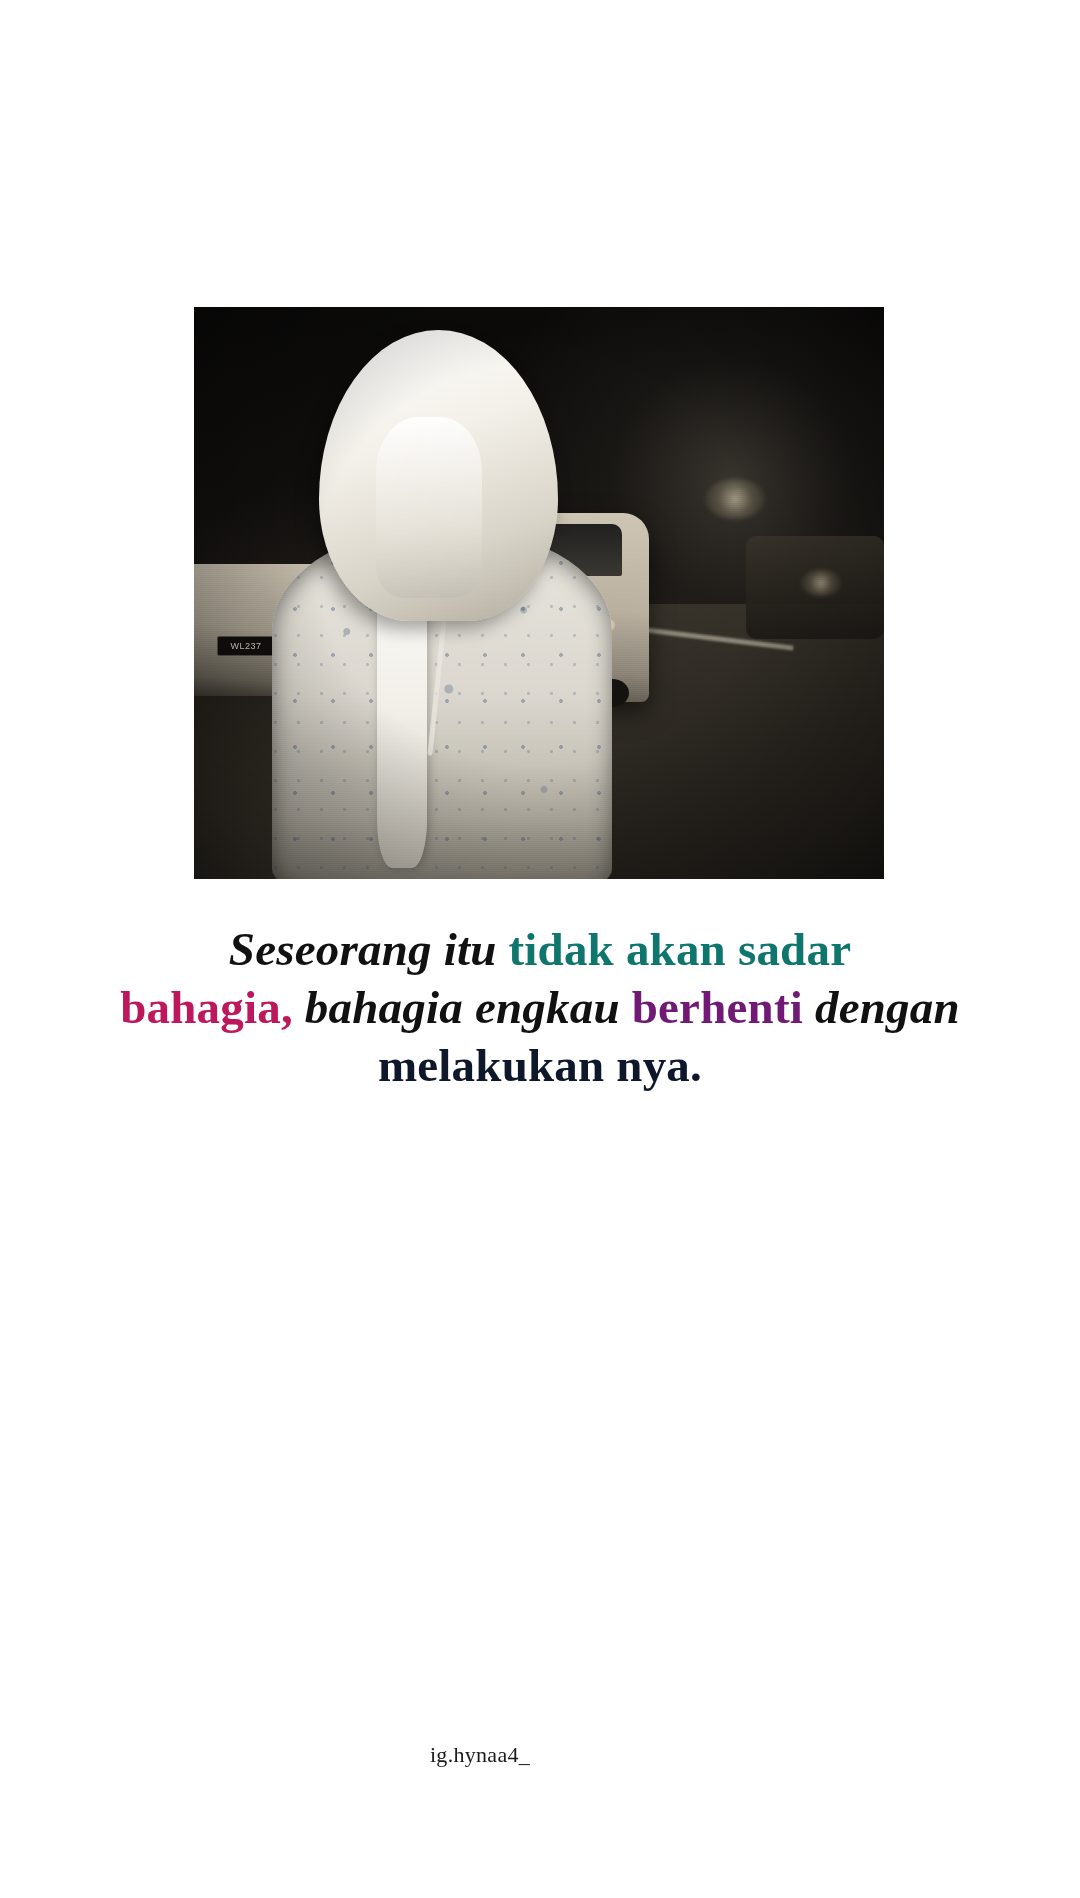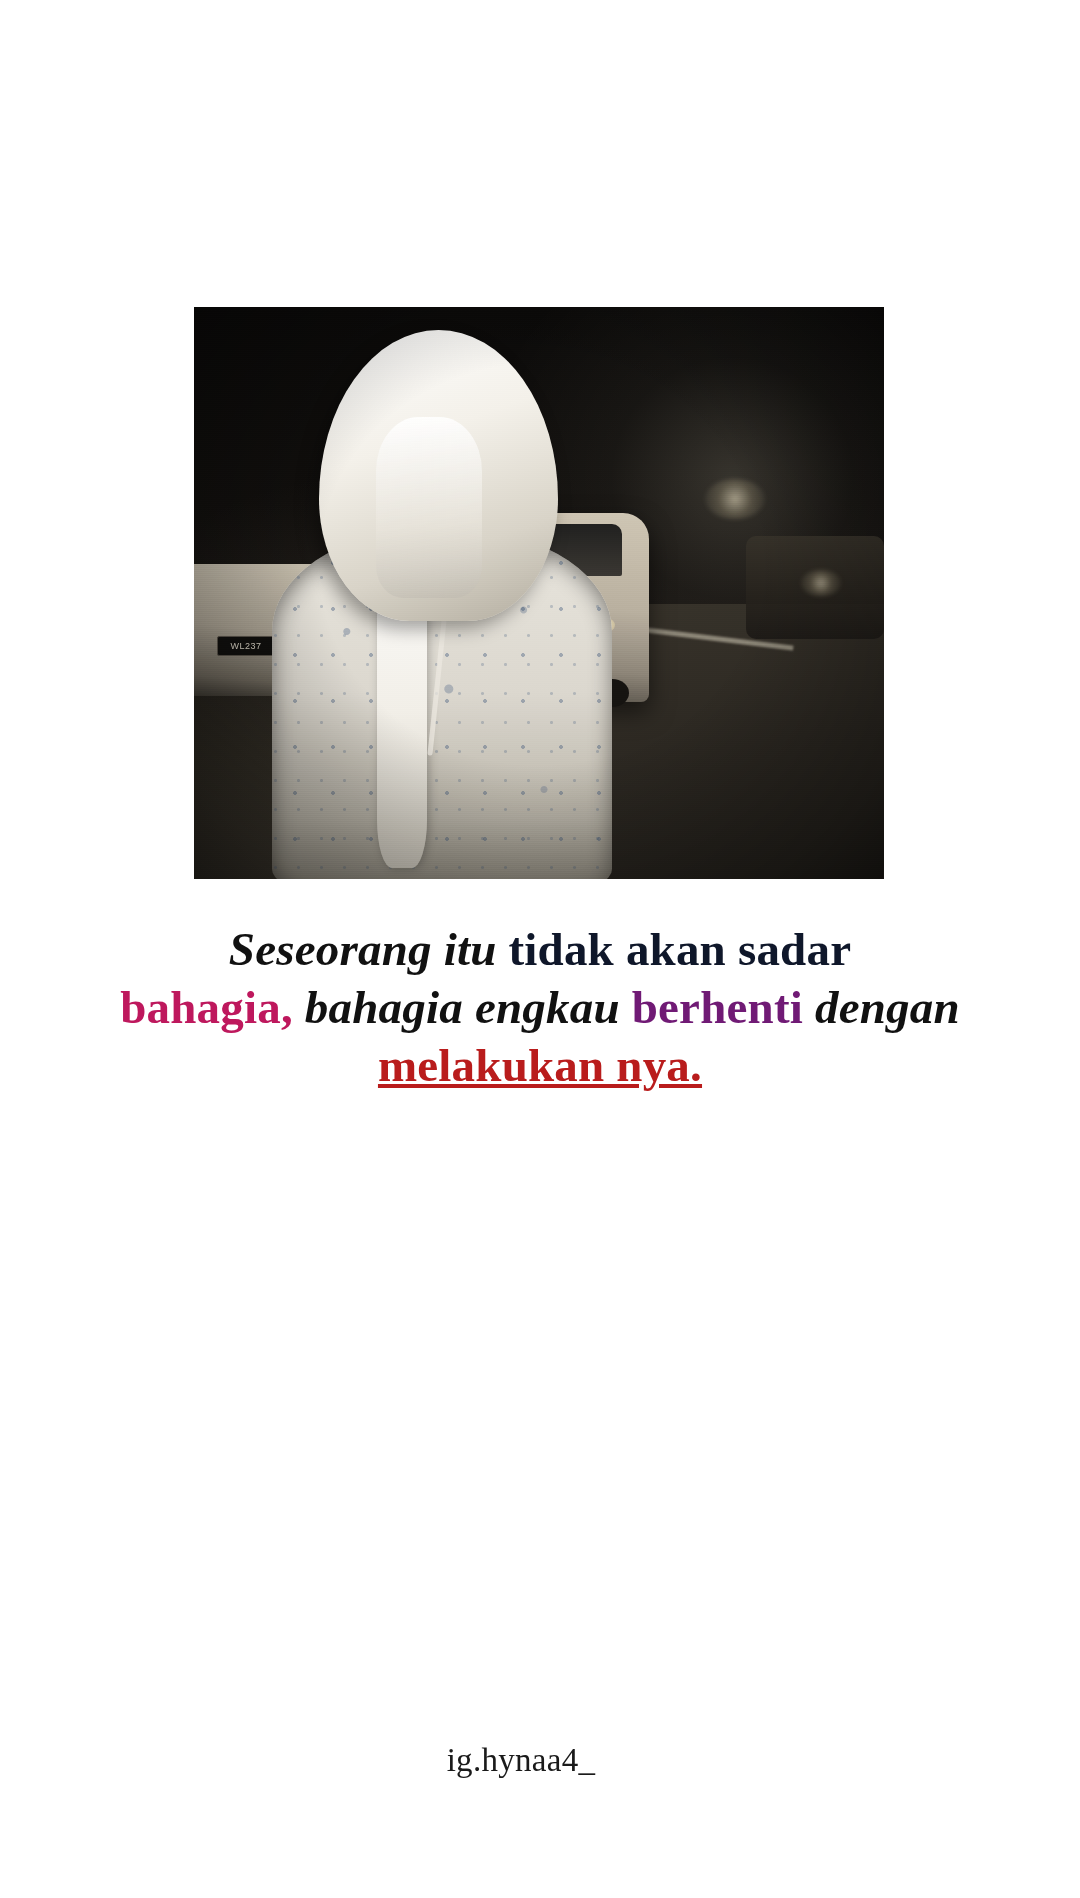--- a/index.html
+++ b/index.html
@@ -262,24 +262,23 @@
   .quote .accent { color: #a52126; }
   .quote .plain { color: #111111; font-style: italic; }
 
   .handle {
     position: absolute;
     left: 0;
     top: 1742px;
     width: 960px;
     text-align: center;
     font-family: "Liberation Serif", serif;
-    font-size: 33px;
+    font-size: 22px;
     color: #1a1a1a;
     letter-spacing: .3px;
-    padding-left: 41px;
   }
 </style>
 </head>
 <body>
 
 <div class="card">
 
   <div class="photo-wrap">
     <div class="photo">
       <div class="road"></div>
@@ -308,20 +307,20 @@
           <div class="hijab-fold"></div>
         </div>
       </div>
 
       <div class="vignette"></div>
       <div class="grain"></div>
     </div>
   </div>
 
   <div class="quote" id="quote-block" style="color: rgb(17, 17, 17);">
-      <div><span class="plain">Seseorang itu </span><span class="accent" style="color: #0f172a;">tidak akan sadar</span></div>
+      <div><span class="plain">Seseorang itu </span><span class="accent" style="color: #0f766e;">tidak akan sadar</span></div>
       <div><span class="accent" style="color: #be185d;">bahagia,</span><span class="plain"> bahagia engkau </span><span class="accent" style="color: #701a75;">berhenti</span><span class="plain"> dengan</span></div>
-      <div><span class="accent" style="color: #b91c1c; text-decoration: underline;">melakukan nya.</span></div>
+      <div><span class="accent" style="color: #0f172a;">melakukan nya.</span></div>
     </div>
 
   <div class="handle">ig.hynaa4_</div>
 
 </div>
 
 </body></html>

